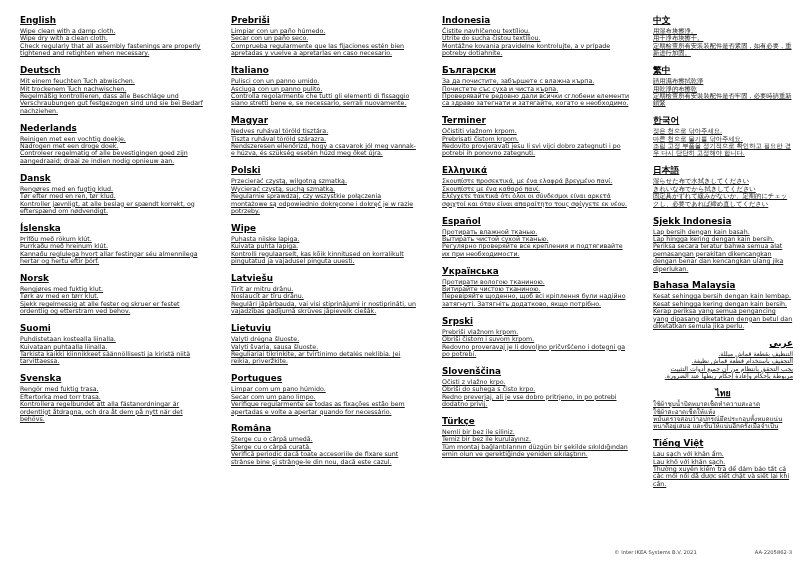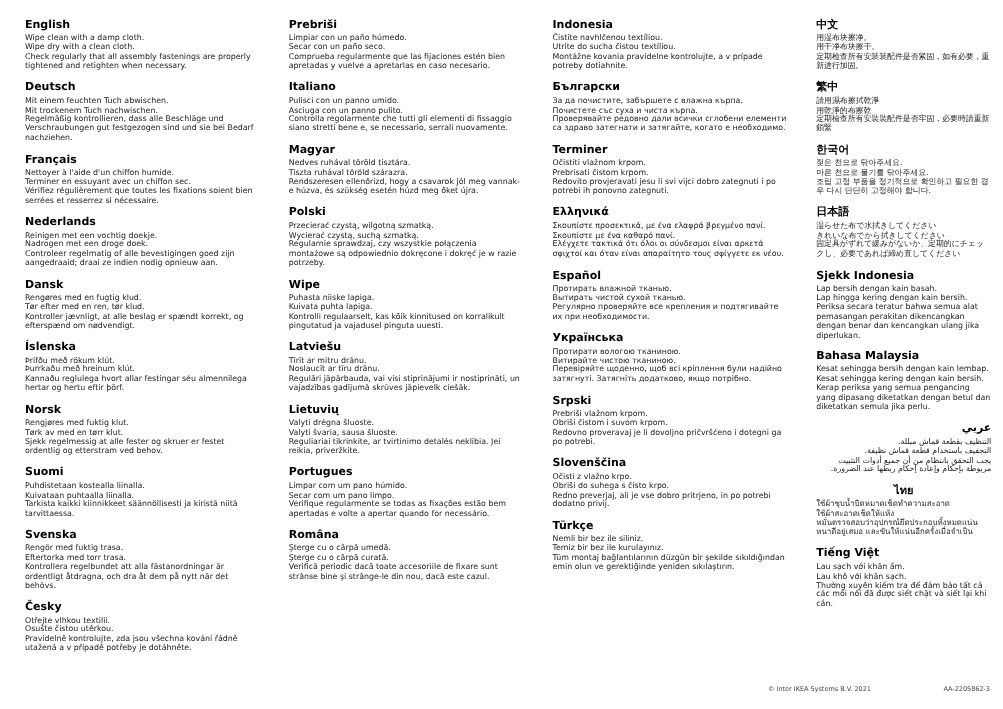--- a/index.html
+++ b/index.html
@@ -10,20 +10,21 @@
     font-family:"DejaVu Sans", sans-serif;
     color:#1a1a1a;
     overflow:hidden;
     box-sizing:border-box;
   }
   .columns {
     display:flex;
     gap:23px;
     padding:15px 25px 0 20px;
     box-sizing:border-box;
+    text-decoration:underline;
   }
   .col { flex:0 0 188px; width:188px; }
   .col.col-4 { flex:0 0 140px; width:140px; }
   .section { margin-bottom:8.5px; }
   .lang-header {
     font-size:8.8px;
     font-weight:bold;
     line-height:10.5px;
     margin-bottom:1.5px;
     color:#000;
@@ -59,26 +60,20 @@
           <div class="line">Wipe dry with a clean cloth.</div>
           <div class="line">Check regularly that all assembly fastenings are properly tightened and retighten when necessary.</div>
         </div>
         <div class="section">
           <div class="lang-header">Deutsch</div>
           <div class="line">Mit einem feuchten Tuch abwischen.</div>
           <div class="line">Mit trockenem Tuch nachwischen.</div>
           <div class="line">Regelmäßig kontrollieren, dass alle Beschläge und Verschraubungen gut festgezogen sind und sie bei Bedarf nachziehen.</div>
         </div>
         <div class="section">
-          <div class="lang-header">Français</div>
-          <div class="line">Nettoyer à l'aide d'un chiffon humide.</div>
-          <div class="line">Terminer en essuyant avec un chiffon sec.</div>
-          <div class="line">Vérifiez régulièrement que toutes les fixations soient bien serrées et resserrez si nécessaire.</div>
-        </div>
-        <div class="section">
           <div class="lang-header">Nederlands</div>
           <div class="line">Reinigen met een vochtig doekje.</div>
           <div class="line">Nadrogen met een droge doek.</div>
           <div class="line">Controleer regelmatig of alle bevestigingen goed zijn aangedraaid; draai ze indien nodig opnieuw aan.</div>
         </div>
         <div class="section">
           <div class="lang-header">Dansk</div>
           <div class="line">Rengøres med en fugtig klud.</div>
           <div class="line">Tør efter med en ren, tør klud.</div>
           <div class="line">Kontroller jævnligt, at alle beslag er spændt korrekt, og efterspænd om nødvendigt.</div>
@@ -99,26 +94,20 @@
           <div class="lang-header">Suomi</div>
           <div class="line">Puhdistetaan kostealla liinalla.</div>
           <div class="line">Kuivataan puhtaalla liinalla.</div>
           <div class="line">Tarkista kaikki kiinnikkeet säännöllisesti ja kiristä niitä tarvittaessa.</div>
         </div>
         <div class="section">
           <div class="lang-header">Svenska</div>
           <div class="line">Rengör med fuktig trasa.</div>
           <div class="line">Eftertorka med torr trasa.</div>
           <div class="line">Kontrollera regelbundet att alla fästanordningar är ordentligt åtdragna, och dra åt dem på nytt när det behövs.</div>
-        </div>
-        <div class="section">
-          <div class="lang-header">Česky</div>
-          <div class="line">Otřejte vlhkou textilií.</div>
-          <div class="line">Osušte čistou utěrkou.</div>
-          <div class="line">Pravidelně kontrolujte, zda jsou všechna kování řádně utažená a v případě potřeby je dotáhněte.</div>
         </div>
       </div>
       <div class="col col-2">
         <div class="section">
           <div class="lang-header">Prebriši</div>
           <div class="line">Limpiar con un paño húmedo.</div>
           <div class="line">Secar con un paño seco.</div>
           <div class="line">Comprueba regularmente que las fijaciones estén bien apretadas y vuelve a apretarlas en caso necesario.</div>
         </div>
         <div class="section">

